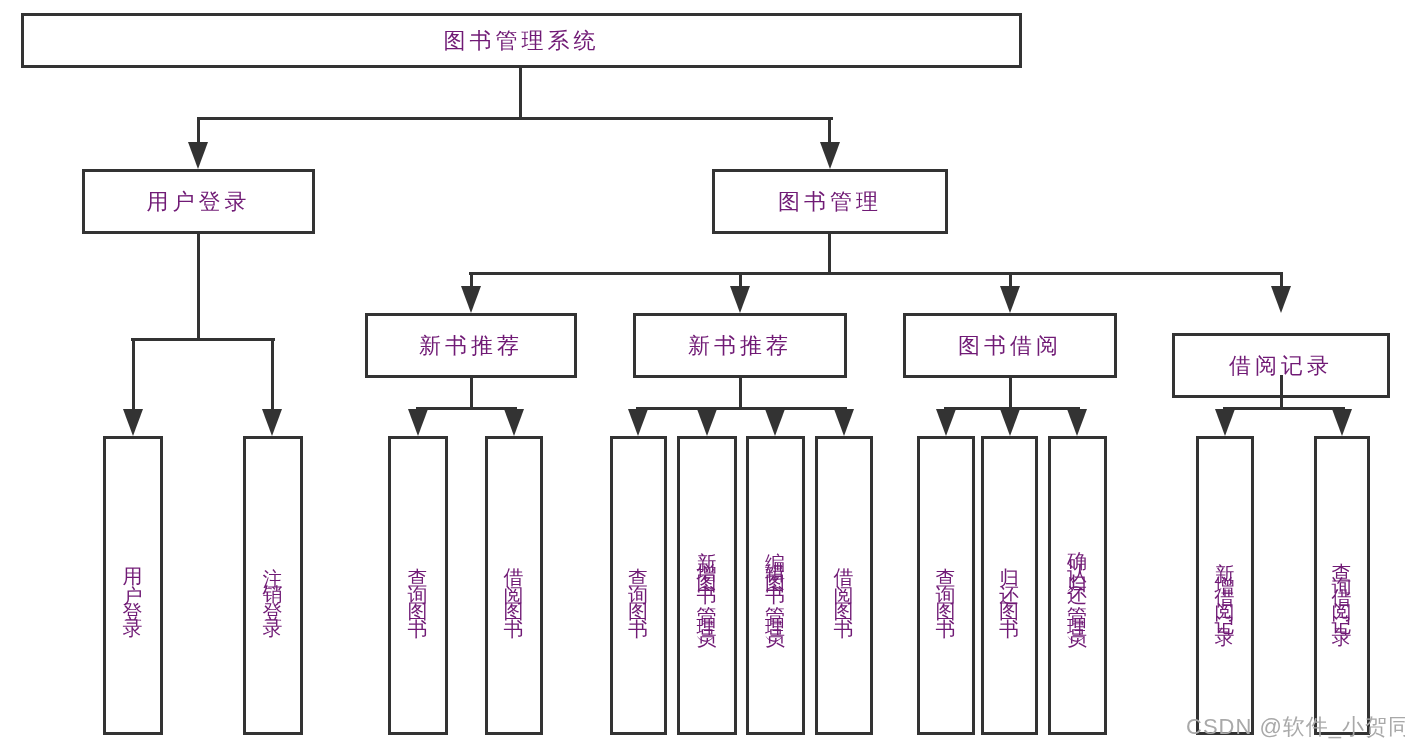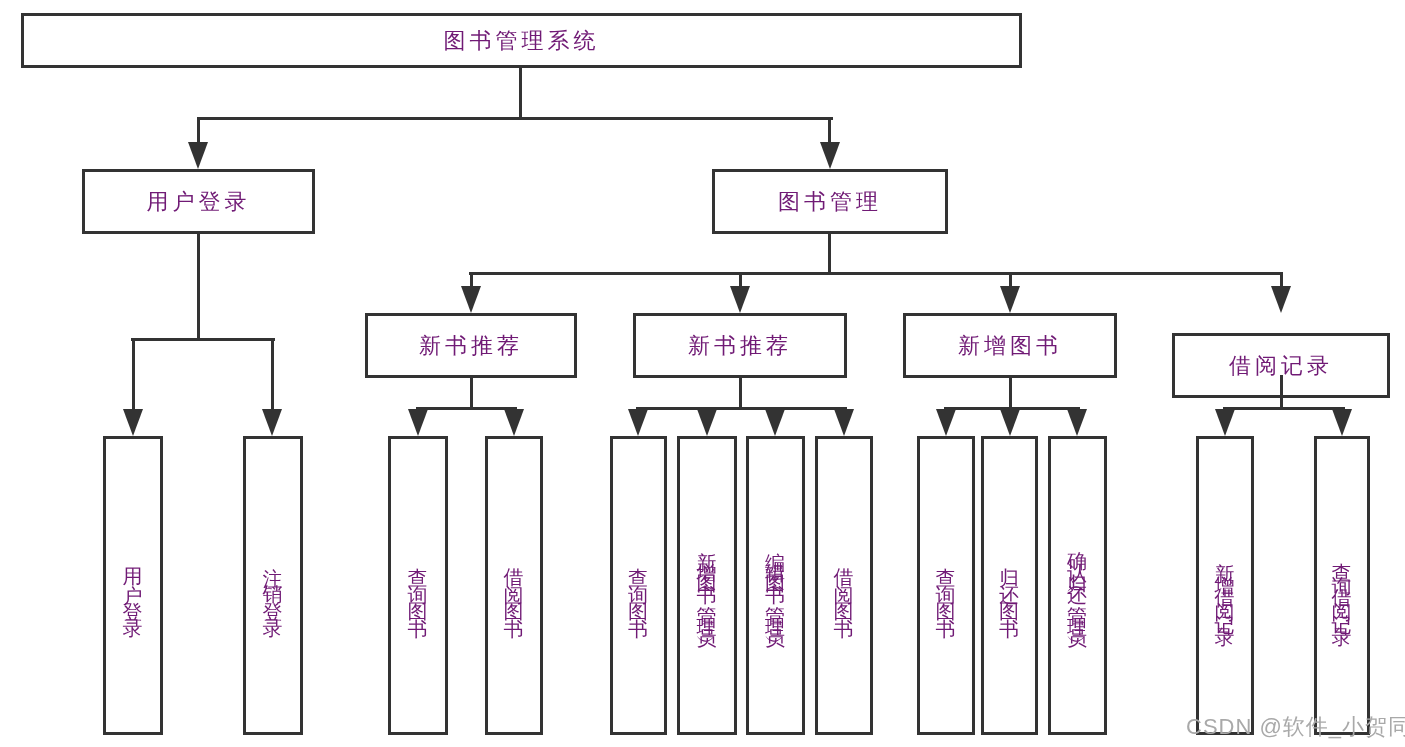--- a/index.html
+++ b/index.html
@@ -89,21 +89,21 @@
   <div class="arr" style="left:1000px;top:286px;"></div>
   <div class="arr" style="left:1271px;top:286px;"></div>
 
   <div class="node hnode" style="left:365px;top:313px;width:212px;height:65px;">
     <span>新书推荐</span>
   </div>
   <div class="node hnode" style="left:633px;top:313px;width:214px;height:65px;">
     <span>新书推荐</span>
   </div>
   <div class="node hnode" style="left:903px;top:313px;width:214px;height:65px;">
-    <span>新增图书</span>
+    <span>图书借阅</span>
   </div>
   <div class="node hnode" style="left:1172px;top:313px;width:218px;height:65px;margin-top:20px;">
     <span>借阅记录</span>
   </div>
 
   <div class="ln" style="left:470px;top:375px;width:3px;height:32px;"></div>
   <div class="ln" style="left:739px;top:375px;width:3px;height:32px;"></div>
   <div class="ln" style="left:1009px;top:375px;width:3px;height:32px;"></div>
   <div class="ln" style="left:1280px;top:375px;width:3px;height:32px;"></div>
 

